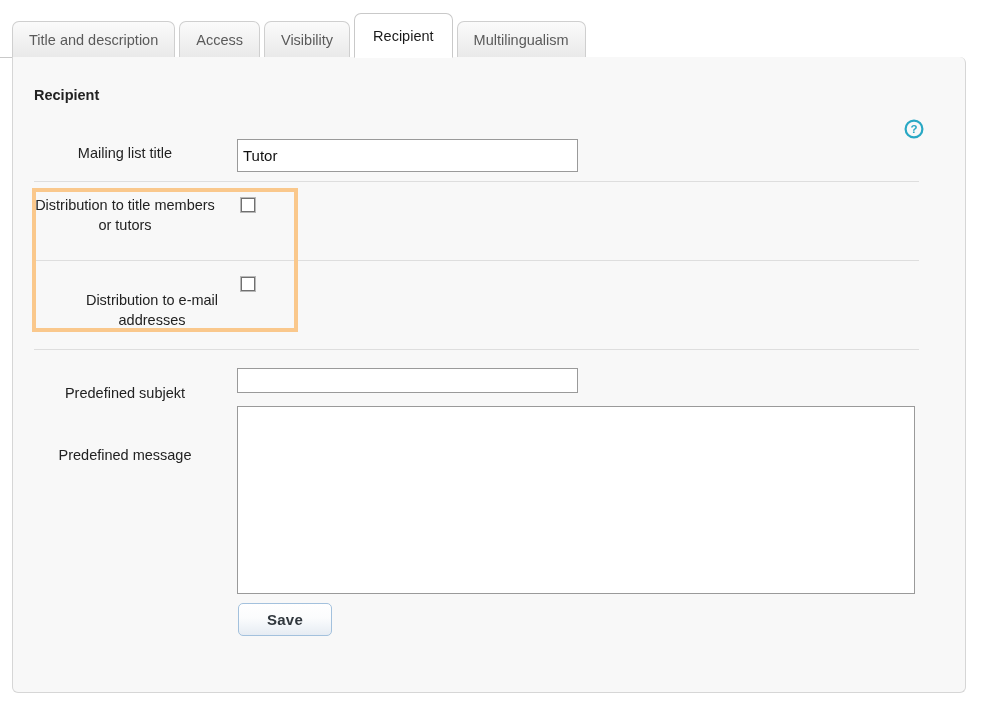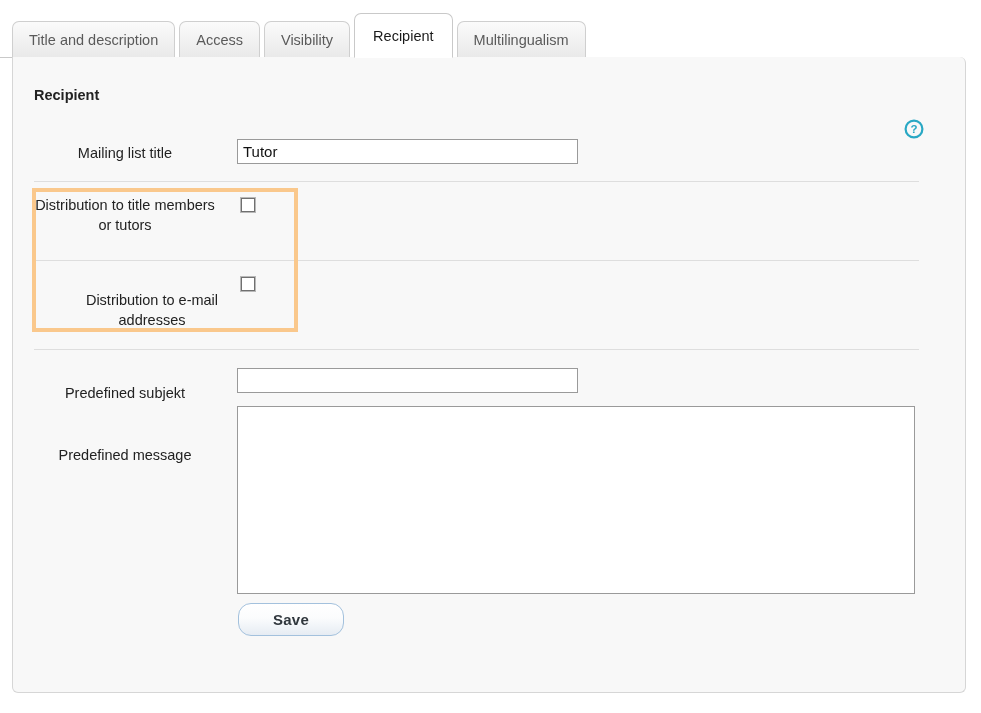--- a/index.html
+++ b/index.html
@@ -176,25 +176,25 @@
     box-sizing: border-box;
     pointer-events: none;
     z-index: 2;
   }
 
   
   .save-btn {
     position: absolute;
     left: 237px;
     top: 603px;
-    width: 106px;
+    width: 94px;
     height: 33px;
     box-sizing: border-box;
     border: 1px solid #a3c1dd;
-    border-radius: 13px;
+    border-radius: 5px;
     background: linear-gradient(to bottom, #ffffff 0%, #fbfcfd 45%, #e6ecf3 100%);
     font-family: "Liberation Sans", sans-serif;
     font-size: 15px;
     font-weight: bold;
     color: #30373d;
     cursor: pointer;
     letter-spacing: 0.3px;
   }
 </style>
 </head>
@@ -229,21 +229,21 @@
     <span class="help-icon">
       <svg width="20" height="20" viewBox="0 0 20 20" xmlns="http://www.w3.org/2000/svg">
         <circle cx="10" cy="10" r="8.4" fill="none" stroke="#29a8c4" stroke-width="2.2"></circle>
         <text x="10" y="14.2" text-anchor="middle" font-family="Liberation Sans, sans-serif" font-size="11.5" font-weight="bold" fill="#29a8c4">?</text>
       </svg>
     </span>
 
     <div class="form">
 
       <div class="lbl" style="top:86px;">Mailing list title</div>
-      <input class="txtinput" style="left: 224px; top: 82px; width: 341px; height: 25px;" value="Tutor">
+      <input class="txtinput" style="left: 224px; top: 82px; width: 341px; height: 33px;" value="Tutor">
 
       <hr class="divider" style="left:21px; top:124px; width:885px;">
 
       <div class="lbl" style="top:138px;">Distribution to title members or tutors</div>
       <input type="checkbox" class="chk" style="left: 228px; top: 141px;">
 
       <hr class="divider" style="left:21px; top:203px; width:885px;">
 
       <div class="lbl" style="top:233px;padding-left:27px;">Distribution to e-mail addresses</div>
       <input type="checkbox" class="chk" style="left: 228px; top: 220px;">

